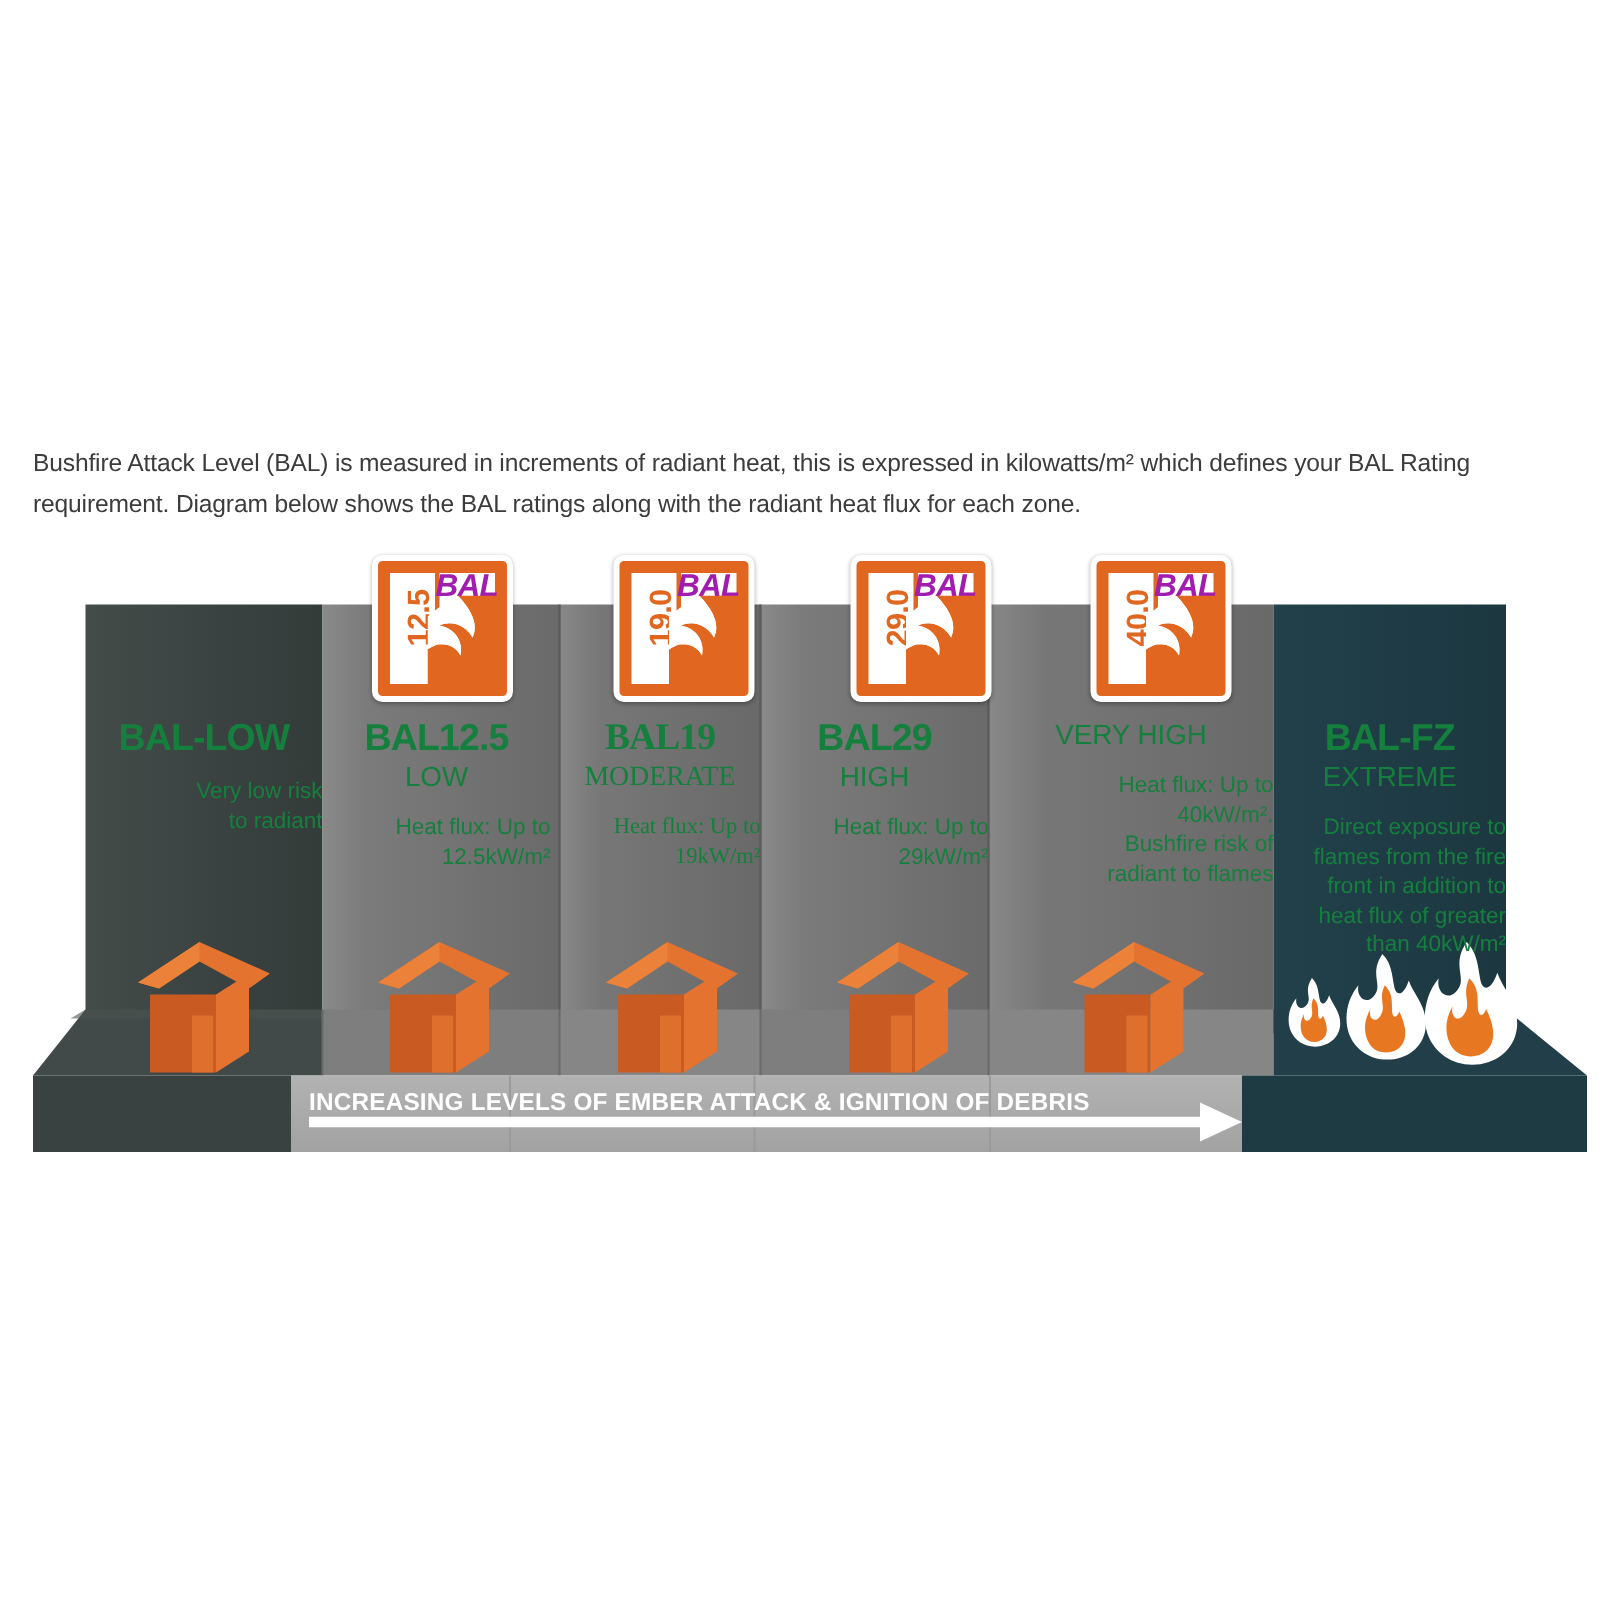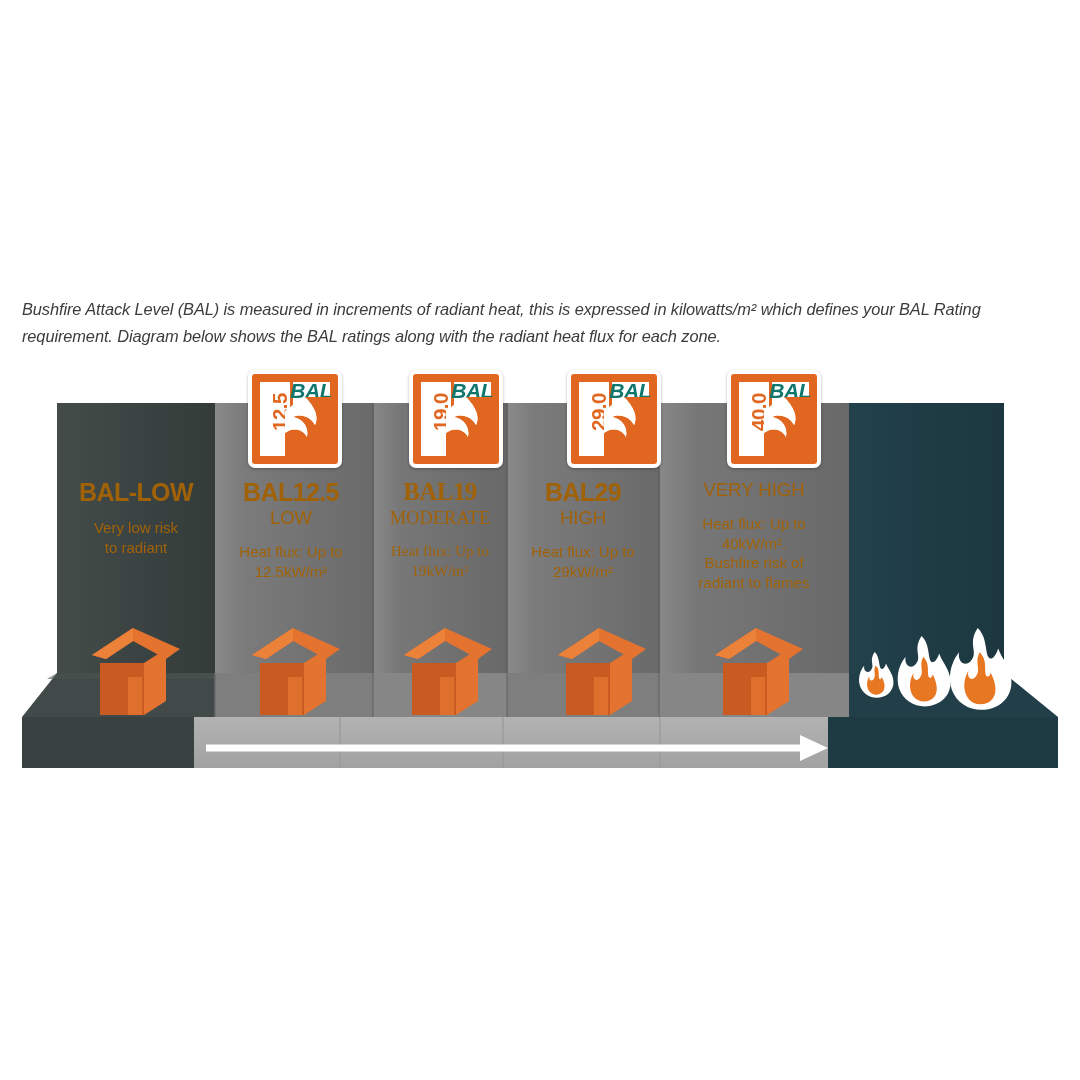--- a/index.html
+++ b/index.html
@@ -13,31 +13,30 @@
   #stage{position:absolute;left:0;top:0;width:1080px;height:1080px;}
 
   
   .intro{
     position:absolute;
     left:22px; top:296px; width:1038px;
     font-size:16.4px;
     line-height:27px;
     color:#3c3c3c;
     letter-spacing:-0.1px;
-    font-style:italic;
   }
 
   
   svg#diagram{position:absolute;left:0;top:0;width:1080px;height:1080px;}
 
   
   .col-text{
     position:absolute;
     text-align:center;
-    color:#a16207;
+    color:#15803d;
   }
   .col-title{
     font-size:25px;
     font-weight:bold;
     letter-spacing:-0.6px;
     line-height:28px;
     white-space:nowrap;
   }
   .col-sub{
     font-size:18.5px;
@@ -45,20 +44,21 @@
     line-height:24px;
     letter-spacing:0px;
     white-space:nowrap;
     text-align:center;
   }
   .col-desc{
     font-size:15px;
     font-weight:400;
     line-height:19.5px;
     margin-top:12px;
+    text-align:right;
   }
 
   
   .badge{
     position:absolute;
     width:94px;height:98px;
     background:#E1661F;
     border:4px solid #ffffff;
     border-radius:7px;
     box-sizing:border-box;
@@ -83,21 +83,21 @@
     transform:rotate(-90deg);
     transform-origin:50% 50%;
     color:#E1661F;
     font-size:20.5px;
     font-weight:bold;
     letter-spacing:-0.5px;
   }
   .badge-bal{
     position:absolute;
     right:-2px;top:-3px;
-    color:#0f766e;
+    color:#a21caf;
     font-size:21px;
     font-weight:bold;
     font-style:italic;
     letter-spacing:-0.5px;
     padding-left:27px;
   }
   .badge-flame{position:absolute;right:-3px;top:15px;width:48px;height:62px;}
 
   
   .banner-label{
@@ -337,15 +337,27 @@
   <div class="col-text" style="left:659px;top:478px;width:190px;">
     <div class="col-sub">VERY HIGH</div>
     <div class="col-desc">
       <div>Heat flux: Up to</div>
       <div>40kW/m².</div>
       <div>Bushfire risk of</div>
       <div>radiant to flames</div>
     </div>
   </div>
 
-
+  <div class="col-text" style="left:849px;top:478px;width:155px;">
+    <div class="col-title">BAL-FZ</div>
+    <div class="col-sub">EXTREME</div>
+    <div class="col-desc">
+      <div>Direct exposure to</div>
+      <div>flames from the fire</div>
+      <div>front in addition to</div>
+      <div>heat flux of greater</div>
+      <div>than 40kW/m²</div>
+    </div>
+  </div>
+
+  <div class="banner-label" style="left:206px;top:726px;">INCREASING LEVELS OF EMBER ATTACK &amp; IGNITION OF DEBRIS</div>
 
 </div>
 
 </body></html>

